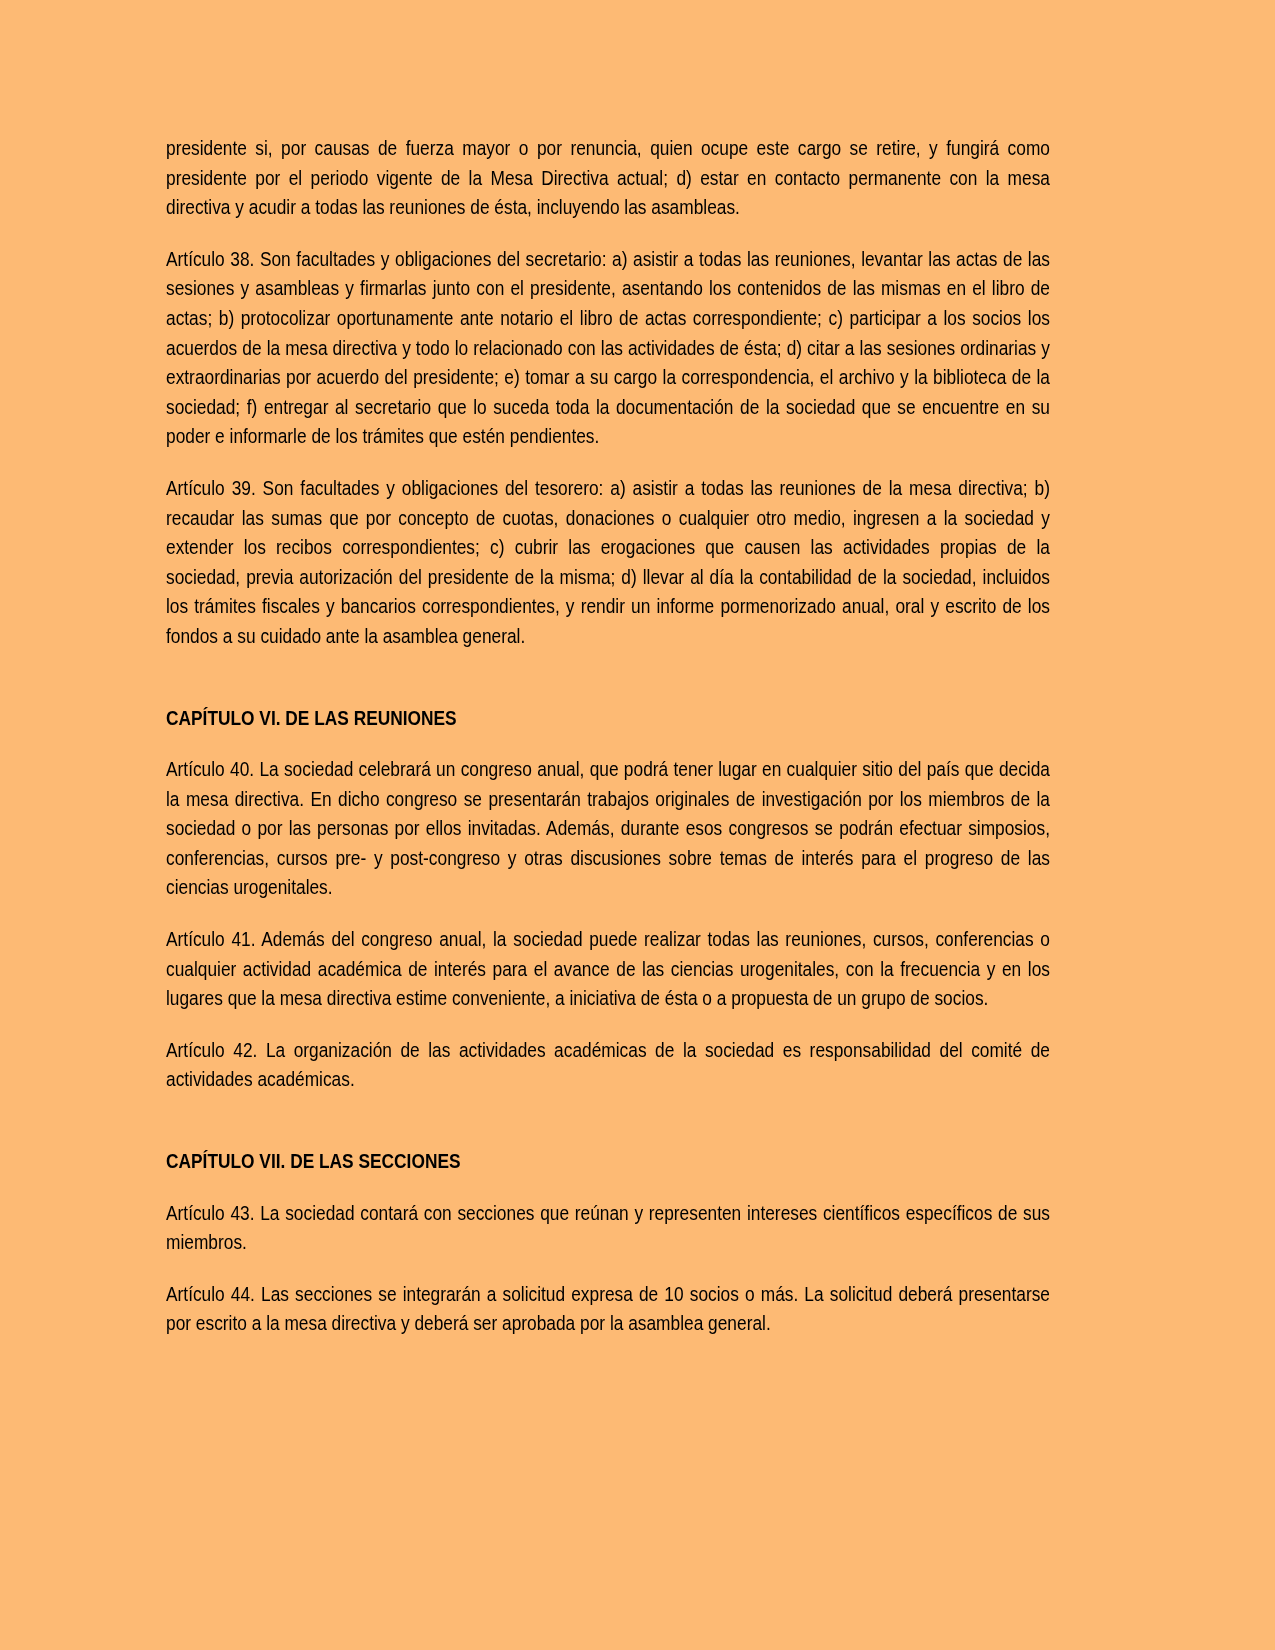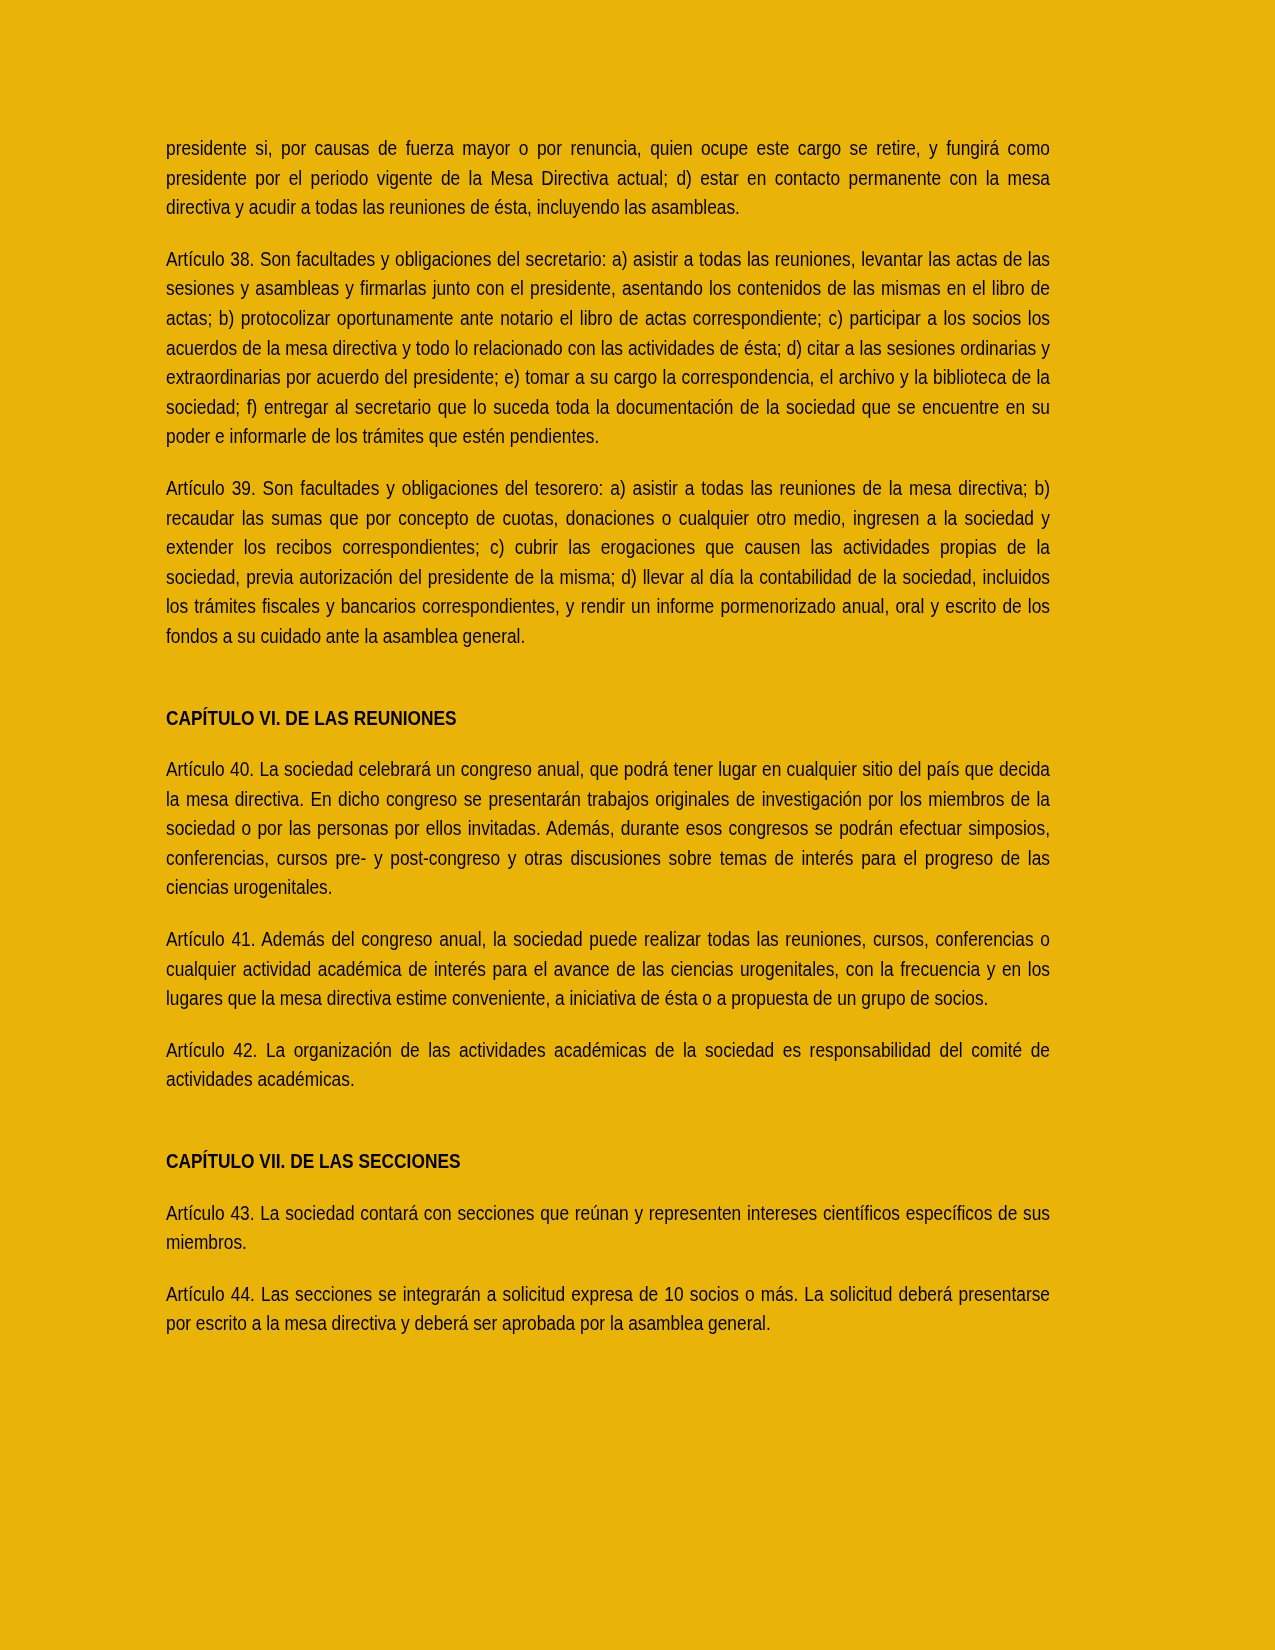--- a/index.html
+++ b/index.html
@@ -8,21 +8,21 @@
     padding: 0;
     background: #ffffff;
   }
   body {
     font-family: "Liberation Sans", sans-serif;
   }
   .page {
     position: relative;
     width: 1275px;
     height: 1650px;
-    background: #eab308;
+    background: #fdba74;
     box-sizing: border-box;
     overflow: hidden;
   }
   .content {
     position: absolute;
     left: 166px;
     top: 133px;
     width: 884px;
   }
   

